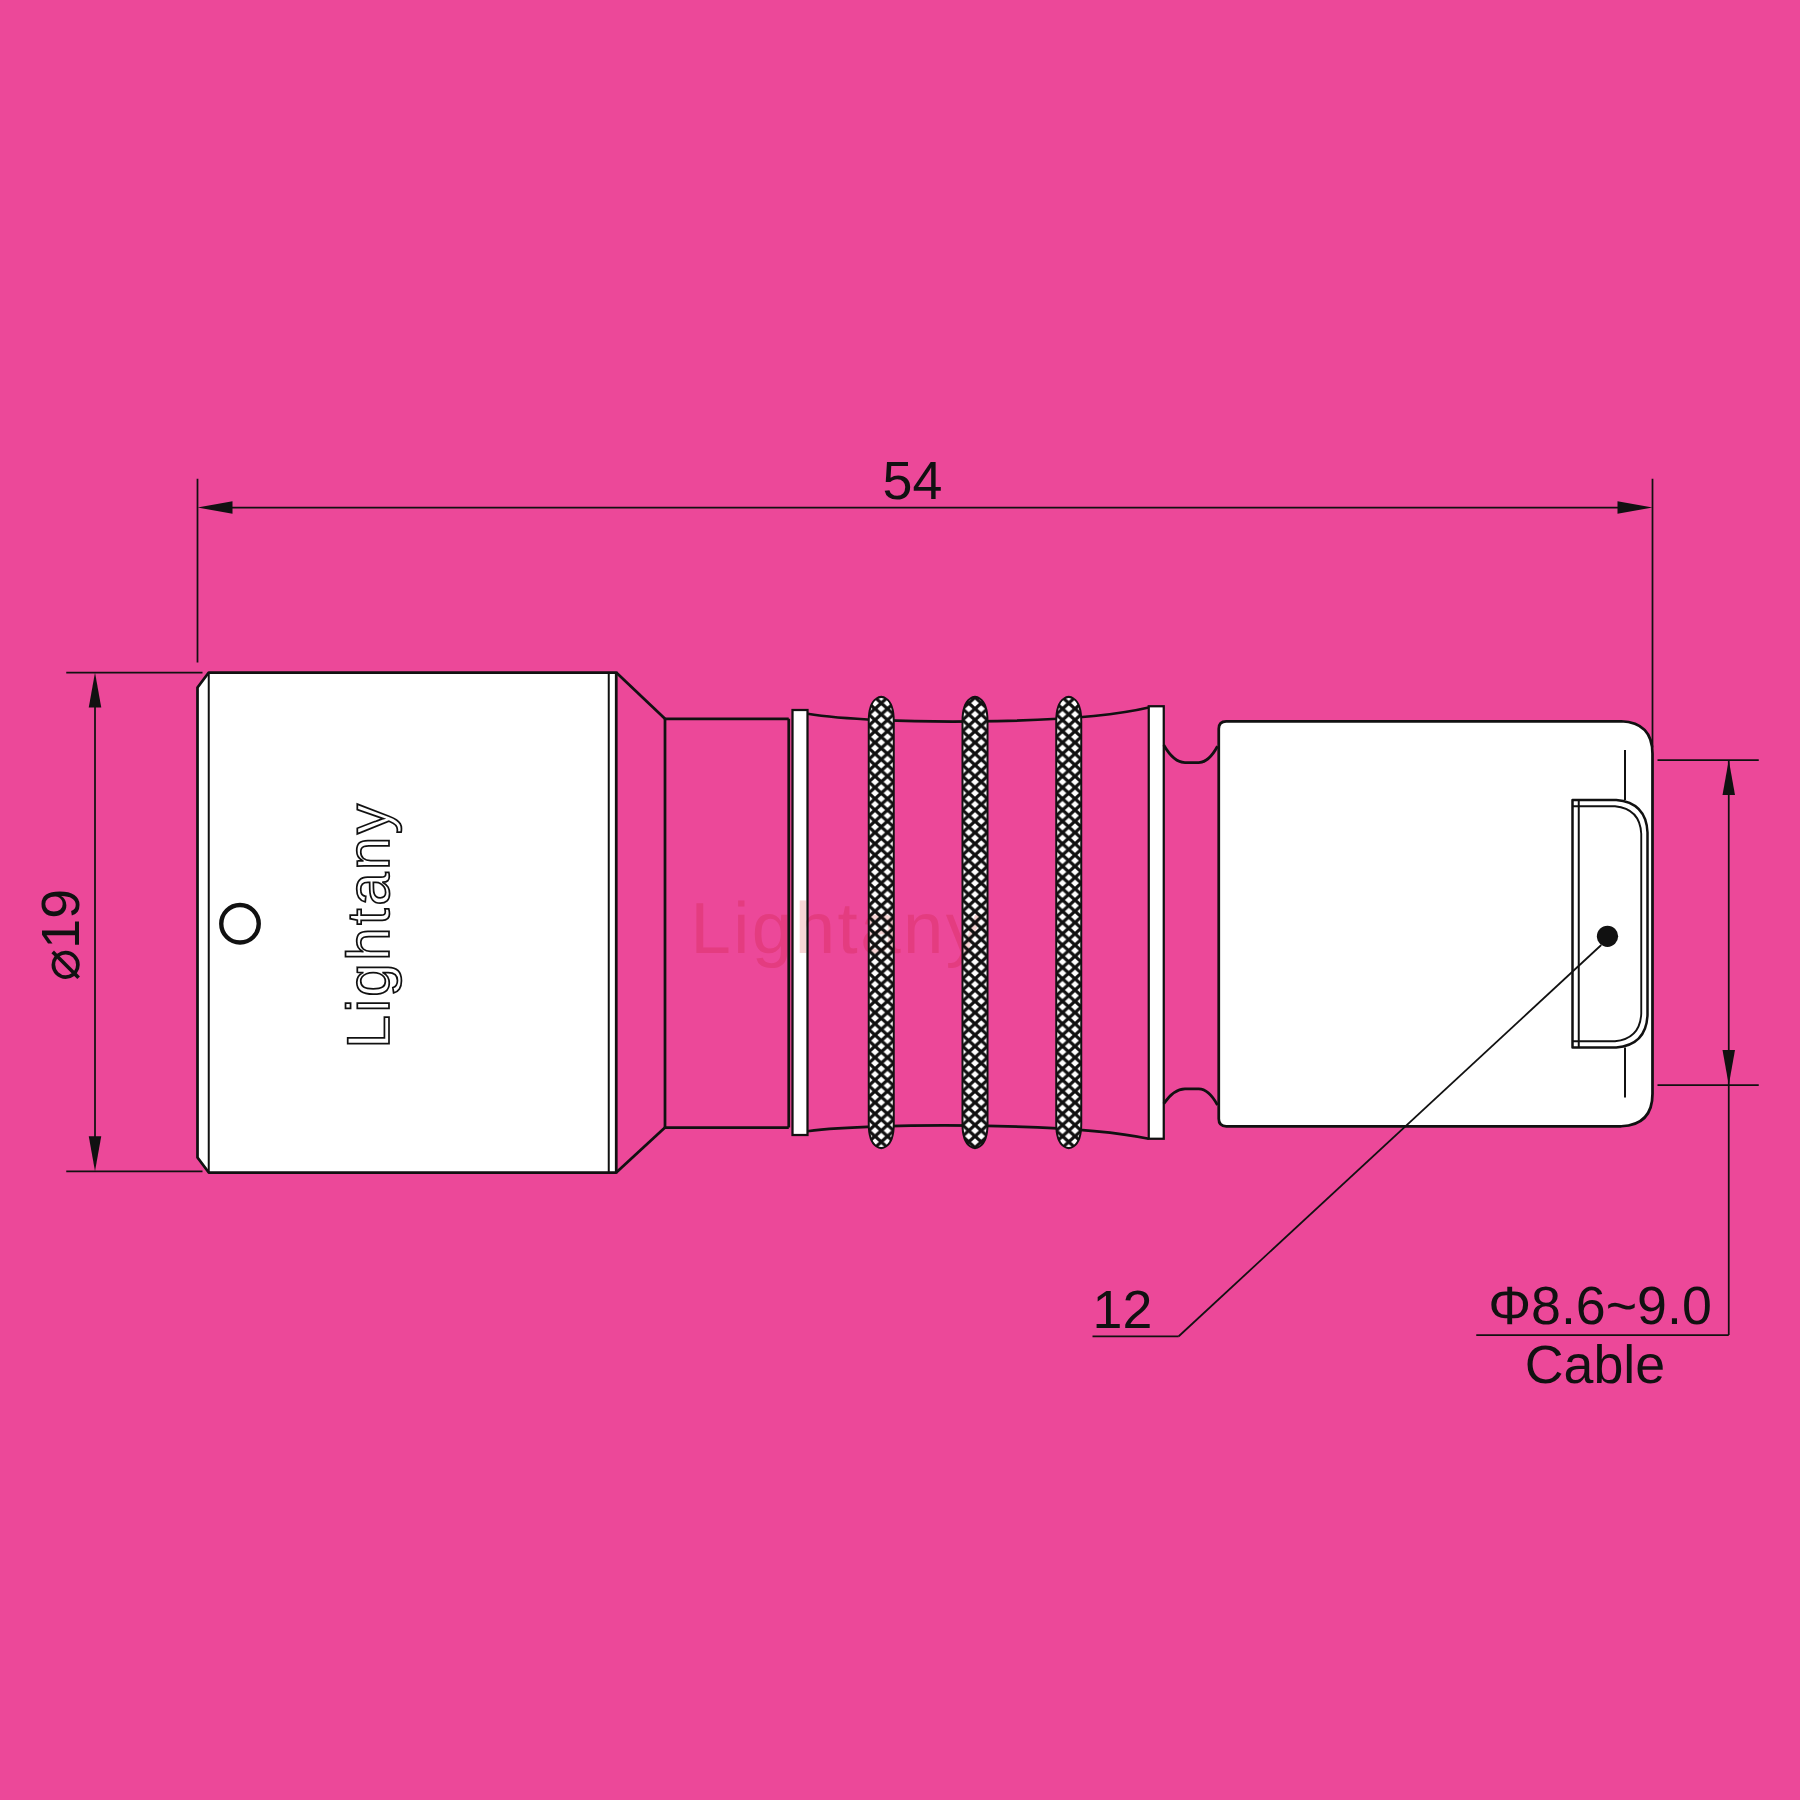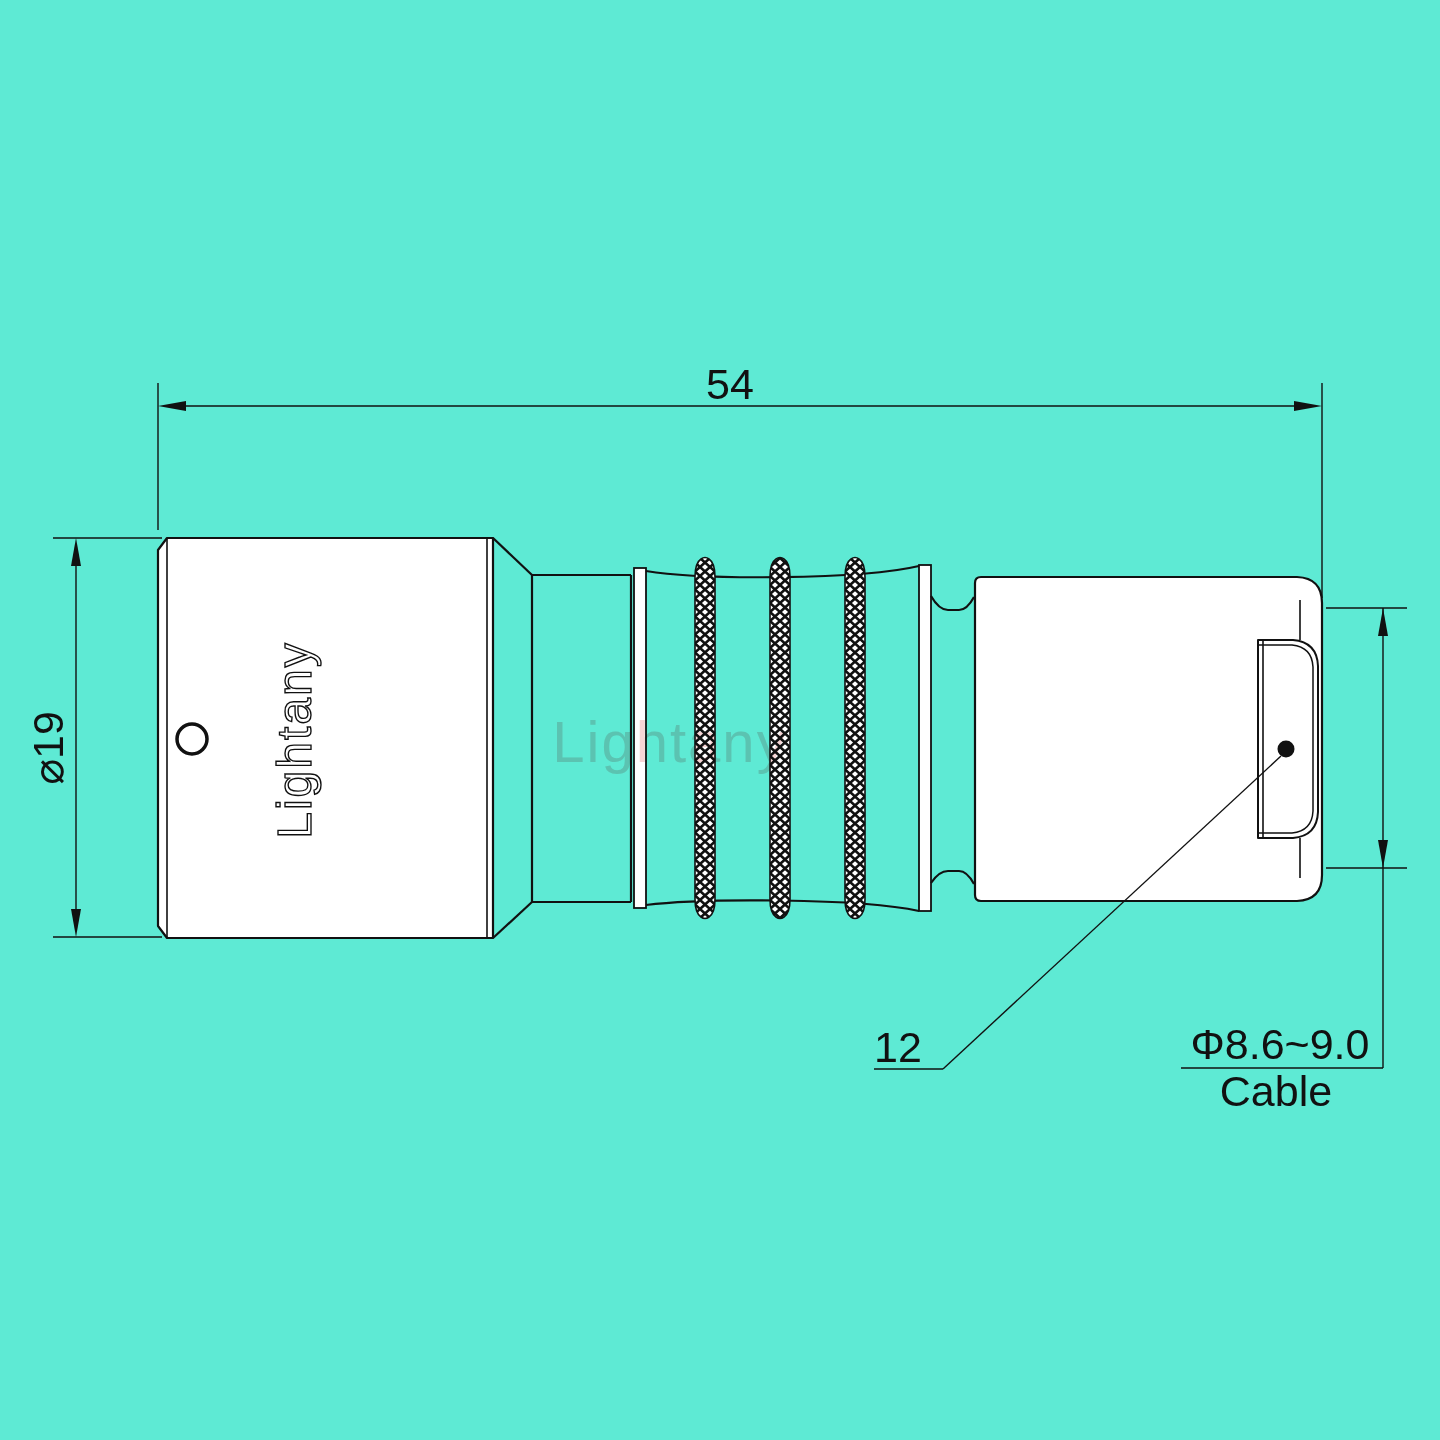--- a/index.html
+++ b/index.html
@@ -7,21 +7,21 @@
     padding: 0;
     background: #ffffff;
     width: 1440px;
     height: 1440px;
     font-family: "Liberation Sans", sans-serif;
   }
   .stage {
     position: relative;
     width: 1440px;
     height: 1440px;
-    background: #5eead4;
+    background: #ec4899;
     overflow: hidden;
   }
   svg { display: block; }
   .dim-text {
     font-family: "Liberation Sans", "DejaVu Sans", sans-serif;
     font-size: 43px;
     fill: #111111;
     font-weight: 400;
   }
   .emboss-text {

